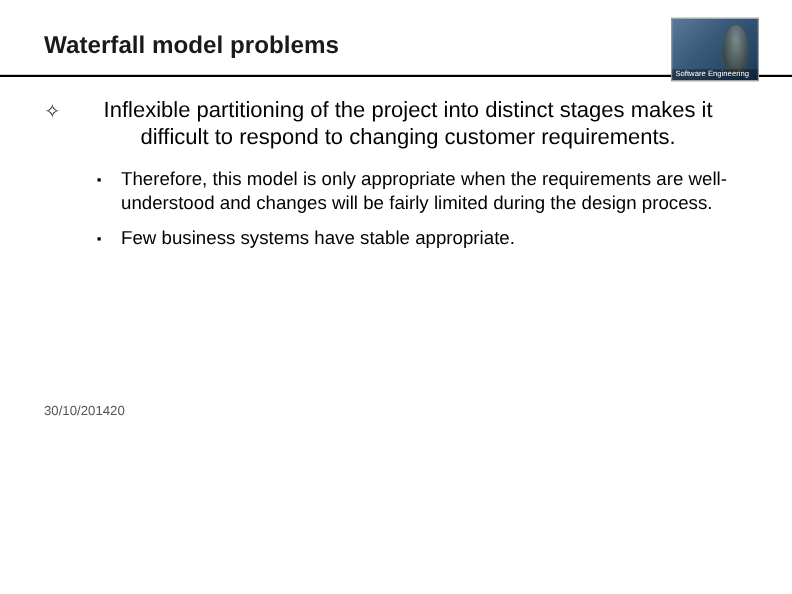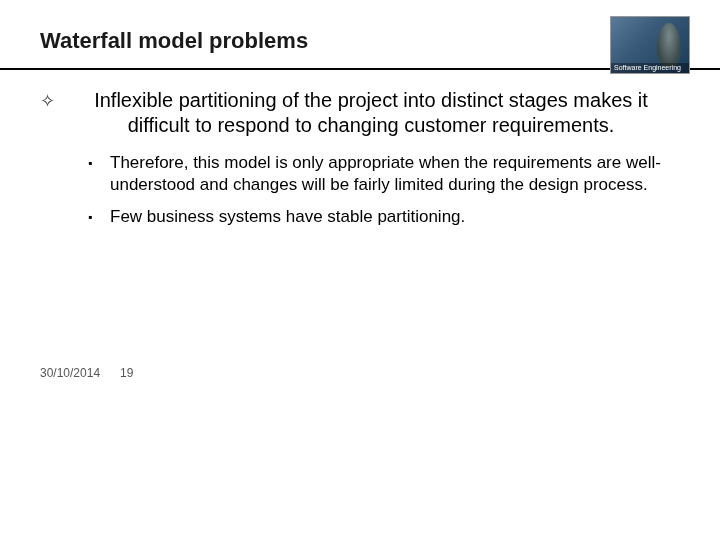--- a/index.html
+++ b/index.html
@@ -12,21 +12,21 @@
   .swlabel { position:absolute; left:0; bottom:0; right:0; font-size:7px; color:#fff; background:rgba(0,0,0,.35); padding:1px 3px; line-height:1.1; }
   .rule { border: none; border-top: 2px solid #000; margin: 6px 0 0 0; }
   .body { padding: 18px 40px 0 40px; }
   .bullet1 { display: flex; align-items: flex-start; font-size: 20px; line-height: 1.25; margin-bottom: 14px; }
   .bullet1 .mark { width: 22px; flex: 0 0 22px; font-size: 18px; color: #333; padding-top: 2px; }
   .bullet1 .text { flex: 1; text-align: center; }
   .sublist { margin-left: 48px; }
   .bullet2 { display: flex; align-items: flex-start; font-size: 17px; line-height: 1.3; margin-bottom: 10px; }
   .bullet2 .mark { width: 22px; flex: 0 0 22px; font-size: 12px; color: #000; padding-top: 4px; }
   .bullet2 .text { flex: 1; }
-  .footer { position: absolute; left: 0; right: 0; bottom: 22px; padding: 0 40px; display: flex; align-items: flex-start; font-size: 12px; color: #555; gap: 20px; }
+  .footer { position: absolute; left: 0; right: 0; bottom: 22px; padding: 0 40px; display: flex; align-items: flex-start; font-size: 12px; color: #555; }
   .footer .date { flex: 0 0 auto; }
   .footer .chapter { flex: 1; text-align: center; }
   .footer .page { flex: 0 0 auto; text-align: right; }
 </style>
 </head>
 <body>
 
 <div class="slide">
   <div class="header">
     <div class="title">Waterfall model problems</div>
@@ -41,21 +41,21 @@
       <div class="mark">✧</div>
       <div class="text">Inflexible partitioning of the project into distinct stages makes it difficult to respond to changing customer requirements.</div>
     </div>
     <div class="sublist">
       <div class="bullet2">
         <div class="mark">▪</div>
         <div class="text">Therefore, this model is only appropriate when the requirements are well-understood and changes will be fairly limited during the design process.</div>
       </div>
       <div class="bullet2">
         <div class="mark">▪</div>
-        <div class="text">Few business systems have stable partitioning.</div>
+        <div class="text">Few business systems have stable appropriate.</div>
       </div>
     </div>
   </div>
   <div class="footer">
     <div class="date">30/10/2014</div>
-    <div class="page">19</div>
+    <div class="page">20</div>
   </div>
 </div>
 
 </body></html>

